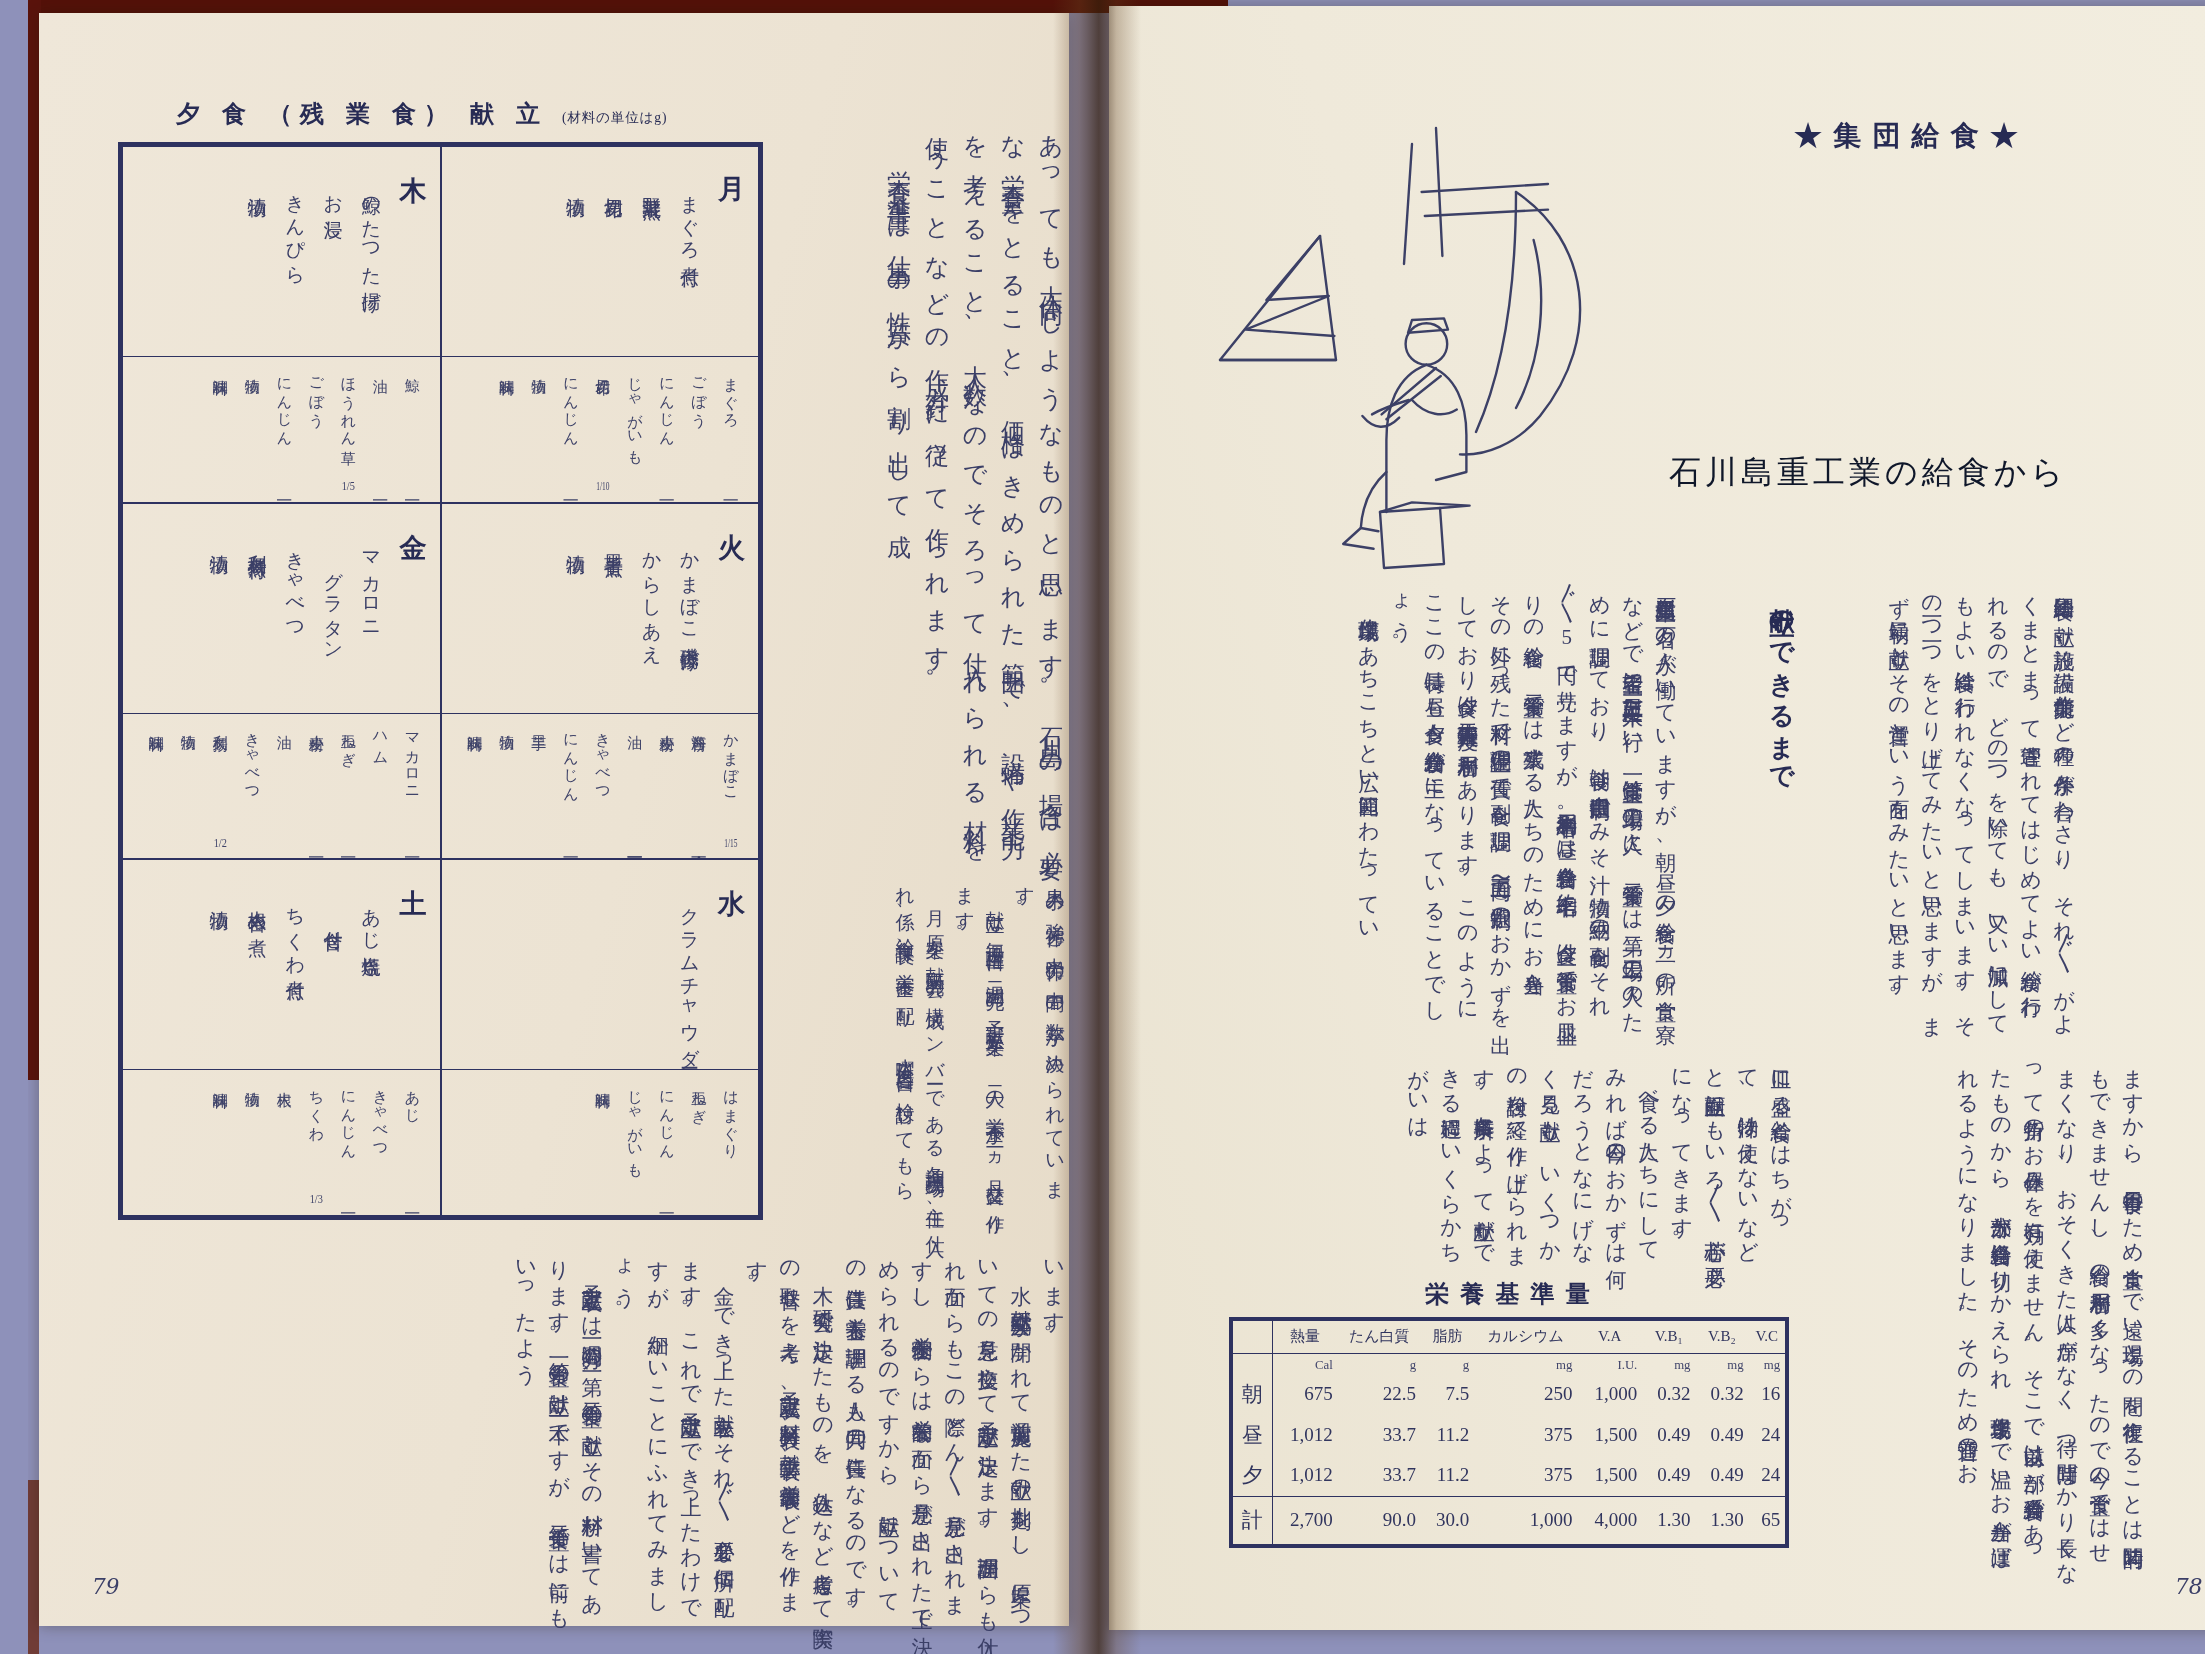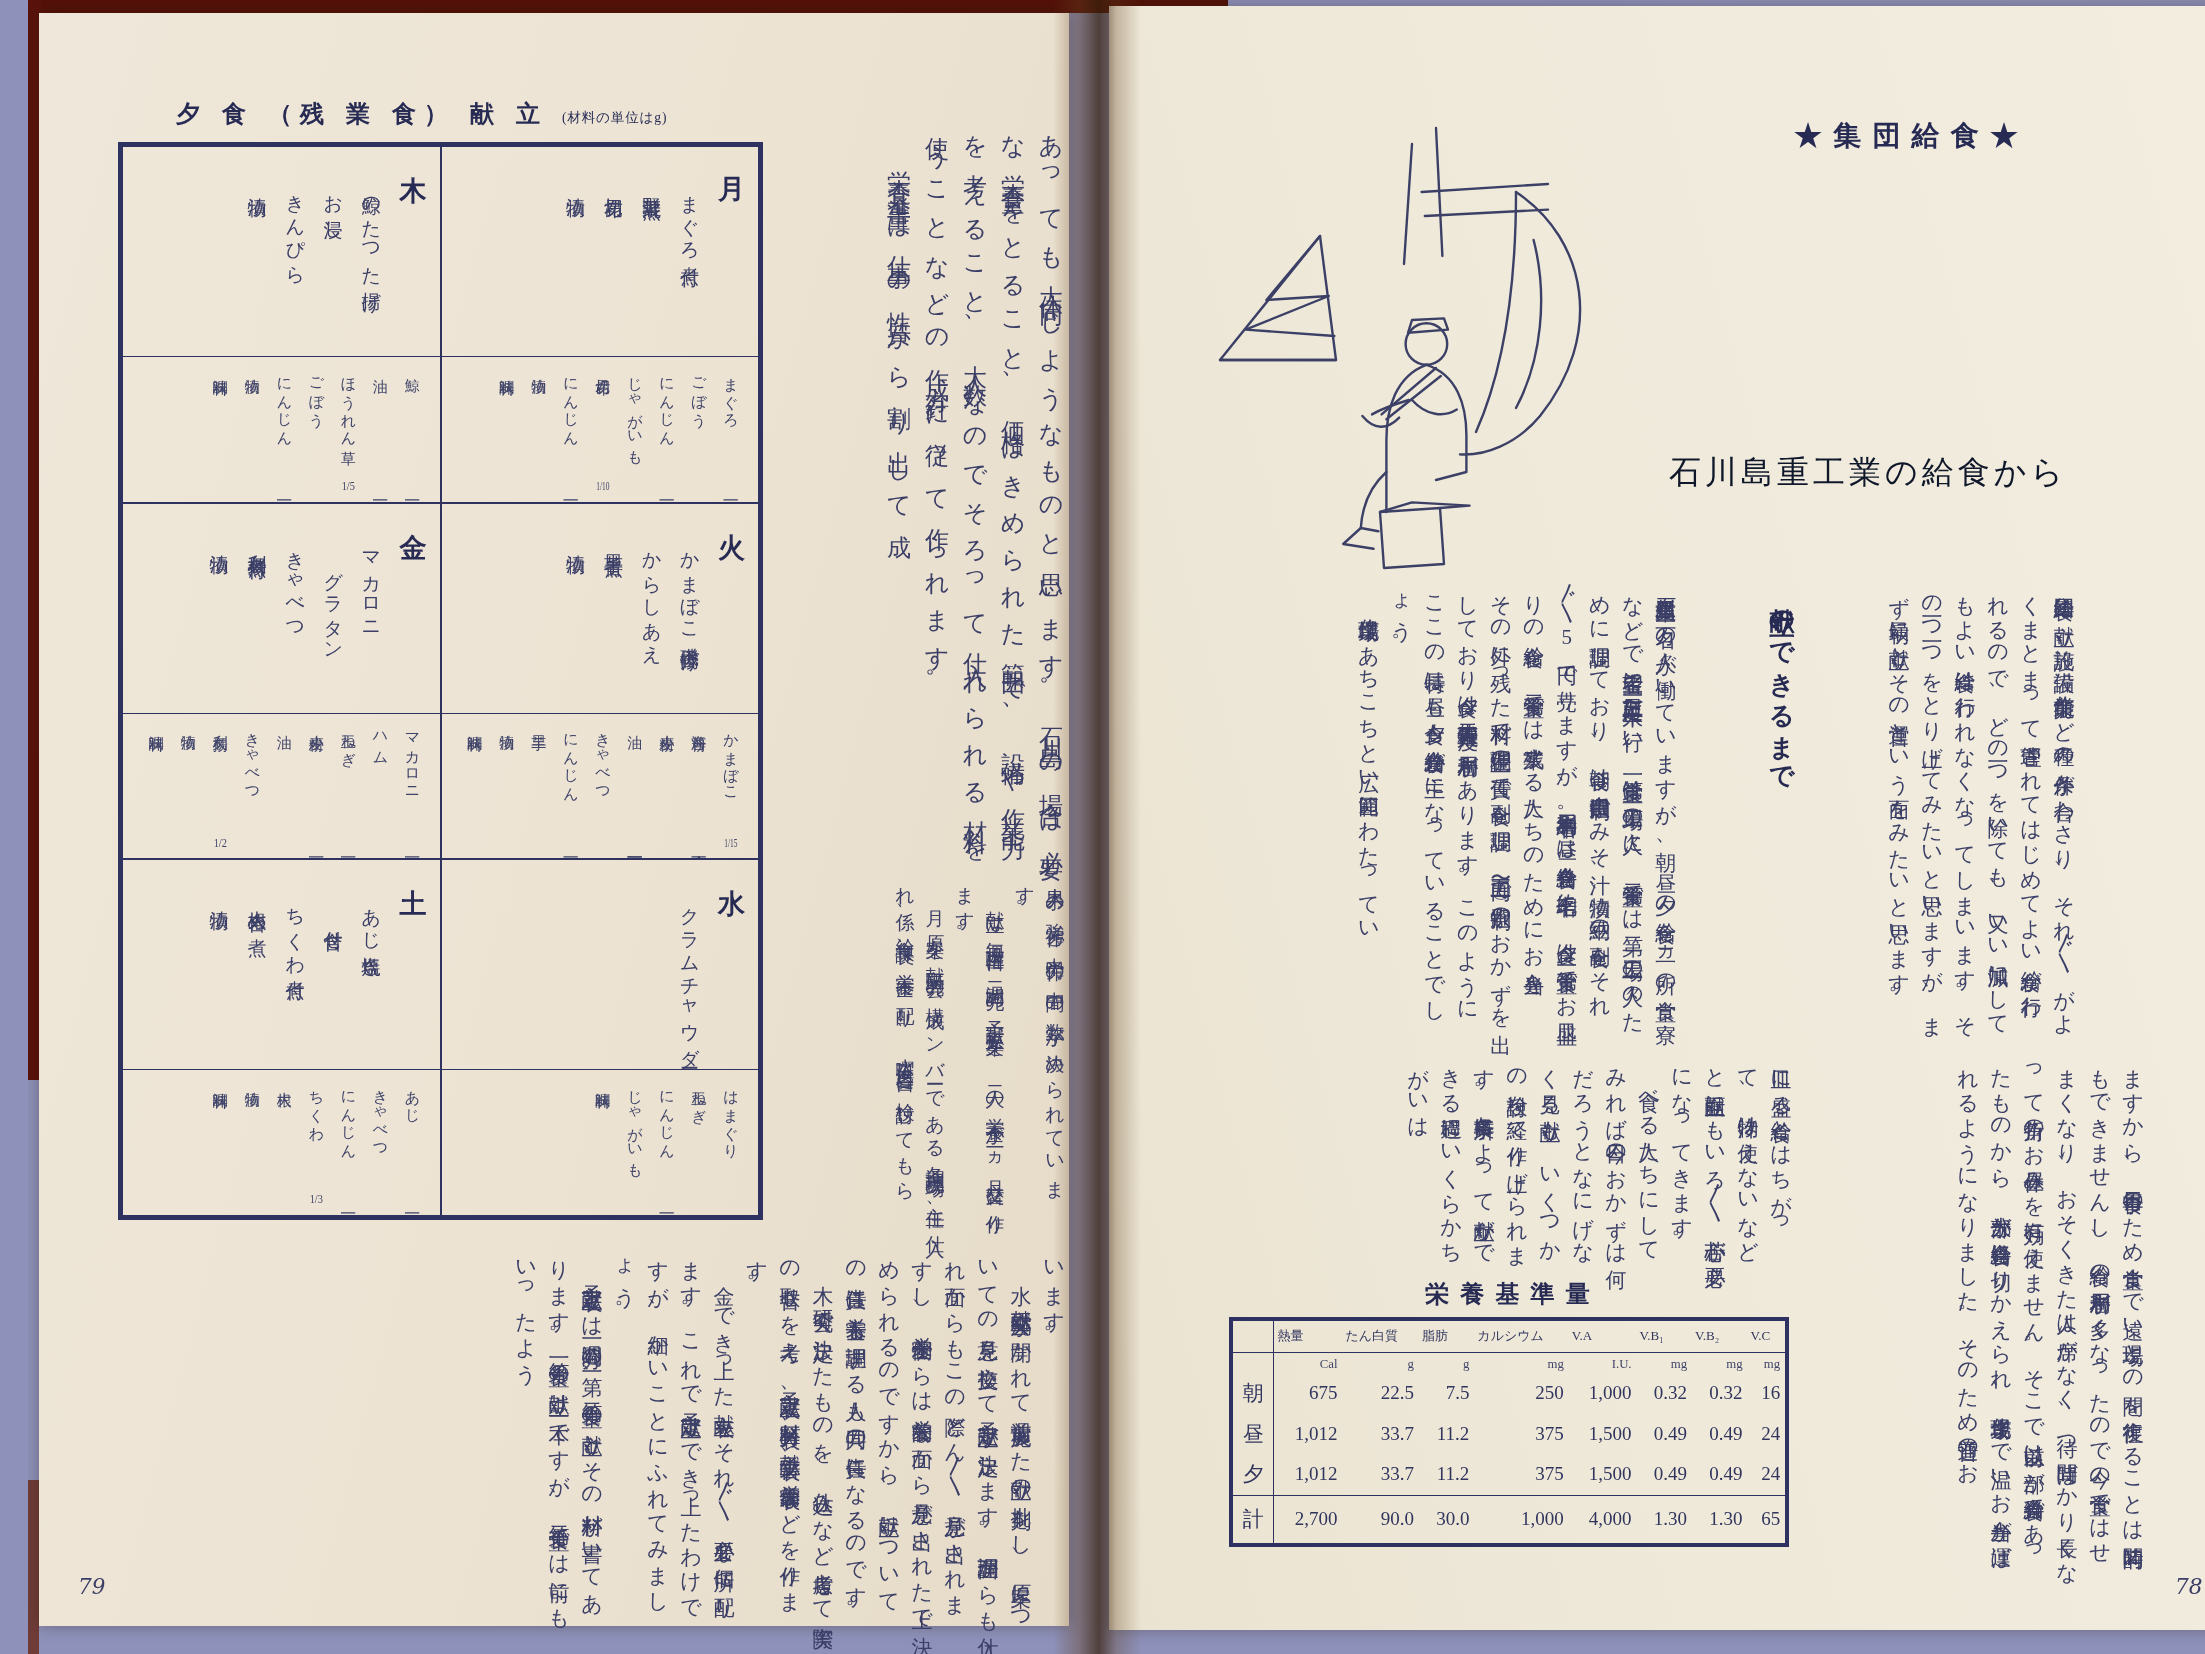--- a/index.html
+++ b/index.html
@@ -32,21 +32,21 @@
   .band-b .bcol-left{display:flex;flex-direction:column;align-items:flex-end;flex:1;}
   .vtext-in{writing-mode:vertical-rl;text-orientation:upright;white-space:pre-wrap;
             color:#3b3f67;font-size:21px;line-height:33px;letter-spacing:0.8px;}
   
   .ntable-wrap{margin-top:6.4px;width:568px;}
   .ntable-title{text-align:center;font-size:24px;font-weight:bold;letter-spacing:11.2px;
                 color:#272b54;margin:0 0 6.4px 0;}
   table.ntable{border-collapse:collapse;width:560px;border:4px solid #2e3260;
                font-size:19px;color:#31355e;background:transparent;}
   table.ntable th,table.ntable td{padding:1.6px 4.8px;text-align:right;font-weight:normal;}
-  table.ntable thead th{text-align:left;border-bottom:1.6px solid #2e3260;font-size:13px;
+  table.ntable thead th{text-align:center;border-bottom:1.6px solid #2e3260;font-size:15px;
                         padding:6.4px 3.2px;}
   table.ntable .rowlabel{text-align:center;border-right:1.6px solid #2e3260;font-size:21px;}
   table.ntable tr.units td{font-size:12.8px;padding:4.8px 4.8px 0 4.8px;color:#41456b;}
   table.ntable tr.total td{border-top:1.6px solid #2e3260;padding:9.6px 4.8px;}
   table.ntable tr.data td{padding:6.4px 4.8px;}
   
   .menu-title{position:absolute;left:148px;top:98px;font-size:24px;font-weight:bold;
               letter-spacing:8px;color:#272b54;white-space:nowrap;}
   .menu-title small{font-size:13.6px;font-weight:normal;letter-spacing:0.8px;}
   .menu-grid{position:absolute;left:90px;top:142px;width:645px;height:1078px;
@@ -350,21 +350,21 @@
   <div class="vtext" style="left:741px;top:873px;width:301px;height:356px;font-size:19px;line-height:30px;letter-spacing:3.2px;">人男子の強労作と中労作の中間の数字が決められています。
 　献立は毎週土曜日に二週間先の予定献立原案を、二人の栄養士が一ヵ月交替に作ります。
 　月　原案を献立研究会の構成メンバーである各調理現場の主任、仕入れ係、給食課長、栄養士に配り、水曜日迄各自に検討してもら</div>
 
   <div class="vtext" style="left:42px;top:1246px;width:1000px;height:381px;font-size:21px;line-height:33px;letter-spacing:1.6px;">います。
 　水　献立研究会が開かれて前週実施した献立の批判をし、原案についての意見を交換して予定献立が決定します。調理面からも仕入れ面からもこの際どん〳〵意見が出されますし、栄養士側からは栄養的な面から意見が出された上で決められるのですから、献立についての責任は栄養士も調理する人も共同の責任になるのです。
 　木　研究会で決定したものを、仕込みなど考慮して実際の取合せを考え、予定献立表、材料区分表、献立予告表、栄養価表などを作ります。
 　金　でき上った献立表をそれ〴〵必要な個所に配ります。これで予定献立はでき上ったわけですが、細かいことにふれてみましょう。
 　予定献立表とは一週間分の第一、第二食堂の献立とその材料が書いてあります。第一食堂の献立は一本ですが、第二食堂では前にもいったよう</div>
 
-  <div class="pagenum" style="left:50px;top:1574px;">79</div>
+  <div class="pagenum" style="left:64px;top:1574px;">79</div>
 
   <div class="tag-head">★集団給食★</div>
   <div class="sub-title">石川島重工業の給食から</div>
 
   <svg class="illus" width="464" height="496" viewBox="0 0 580 620">
     <g fill="none" stroke="#3c4066" stroke-width="3" stroke-linecap="round" stroke-linejoin="round">
 
       <path d="M60 330 L185 175 L205 330 Z"></path>
       <path d="M185 175 L118 255 L196 250 L92 292 L203 300"></path>
       <path d="M60 330 L205 330"></path>

